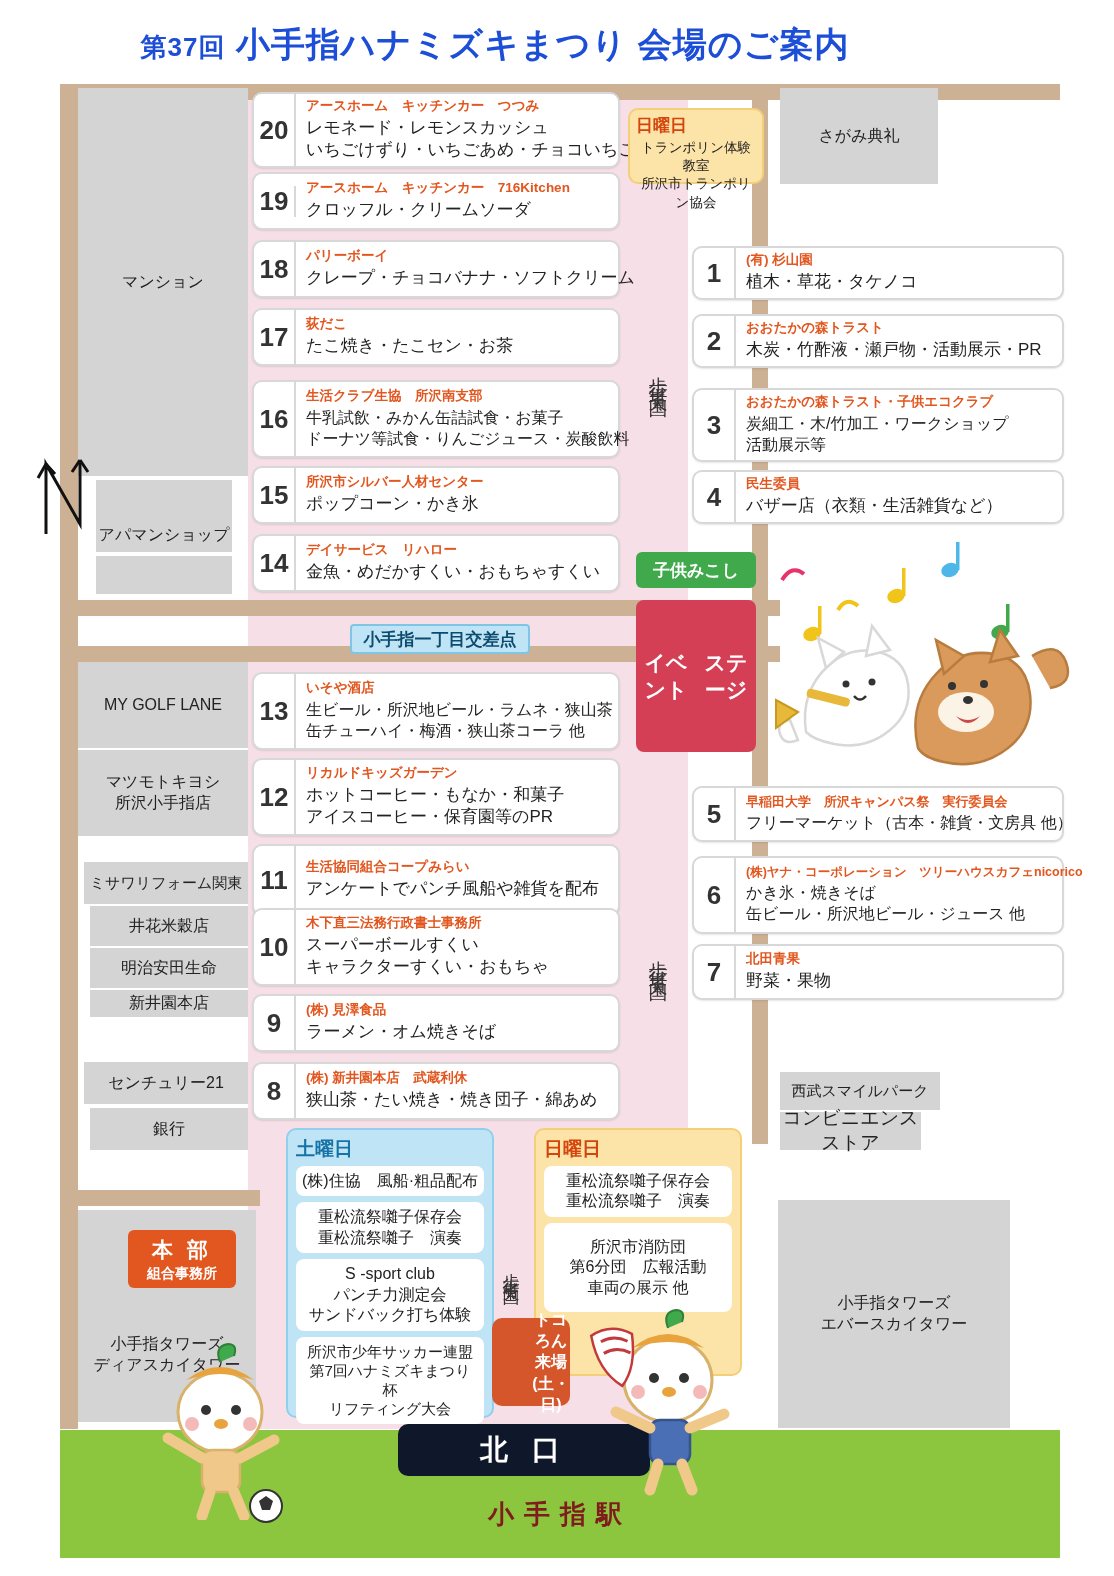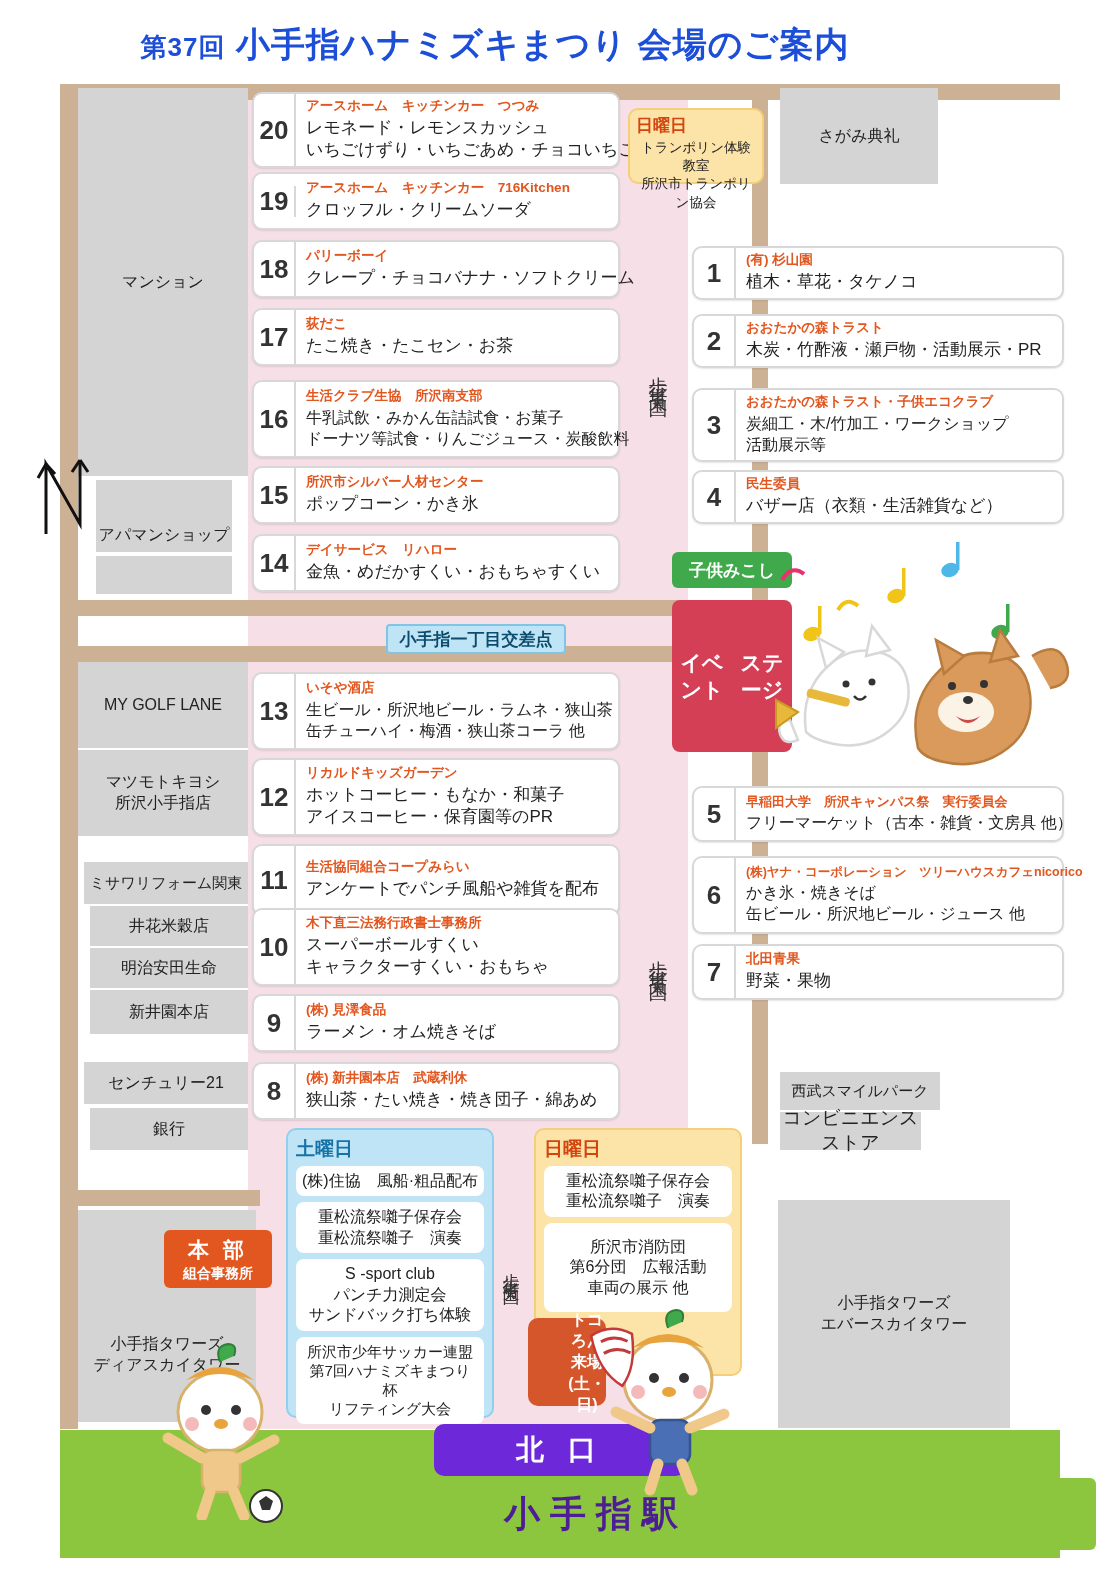--- a/index.html
+++ b/index.html
@@ -80,21 +80,21 @@
   }
   .vert {
     writing-mode:vertical-rl;
     text-orientation:upright;
     letter-spacing:6px;
     font-size:19px; color:#333;
     display:flex; align-items:center; justify-content:center;
   }
   .pill {
     display:flex; align-items:center; justify-content:center;
-    border-radius:6px; font-weight:bold; text-align:center;margin-left:36px;
+    border-radius:6px; font-weight:bold; text-align:center;
   }
   .crossing {
     background:#bfe4f5; border:2px solid #7ec5e6; color:#0c4a6e;
     font-size:17px; border-radius:4px;
   }
   .kodomo { background:#3fa94b; color:#fff; font-size:17px; border-radius:6px; }
   .stage {
     background:#d43f56; color:#fff; font-size:21px; line-height:1.3;
     border-radius:8px; flex-direction:row;
   }
@@ -102,26 +102,26 @@
     background:#e2561f; color:#fff; border-radius:6px;
     flex-direction:column; line-height:1.3;
   }
   .honbu .t1 { font-size:21px; font-weight:bold; letter-spacing:4px; }
   .honbu .t2 { font-size:14px; }
   .tokoron {
     background:#d4562a; color:#fff; border-radius:10px;
     flex-direction:column; font-size:16px; line-height:1.32; text-align:center;
   }
   .kitaguchi {
-    background:#6d28d9; color:#fff; border-radius:10px;
+    background:#0f172a; color:#fff; border-radius:10px;
     font-size:28px; font-weight:bold; letter-spacing:8px;
   }
   .station {
-    background:#8cc63f; color:#4c1d95;
-    font-size:36px; font-weight:bold; letter-spacing:10px;
+    background:#8cc63f; color:#7f1d1d;
+    font-size:26px; font-weight:bold; letter-spacing:10px;
   }
 </style>
 </head>
 <body>
 
 <div class="abs road-pink" style="left:248px; top:84px; width:430px; height:1345px;"></div>
 
 <div class="abs road-pink" style="left:628px; top:84px; width:60px; height:1060px;"></div>
 
 <div class="abs road-beige" style="left:60px; top:84px; width:18px; height:1345px;"></div>
@@ -149,21 +149,21 @@
 </div>
 <div class="abs block-gray gray-label" style="left:84px; top:862px; width:164px; height:42px; font-size:15px;">
   <span>ミサワリフォーム関東</span>
 </div>
 <div class="abs block-gray gray-label" style="left:90px; top:906px; width:158px; height:40px;">
   <span>井花米穀店</span>
 </div>
 <div class="abs block-gray gray-label" style="left:90px; top:948px; width:158px; height:40px;">
   <span>明治安田生命</span>
 </div>
-<div class="abs block-gray gray-label" style="left:90px; top:990px; width:158px; height:44px;">
+<div class="abs block-gray gray-label" style="left:90px; top:990px; width:158px; height:27px;">
   <span>新井園本店</span>
 </div>
 <div class="abs block-gray gray-label" style="left:84px; top:1062px; width:164px; height:42px;">
   <span>センチュリー21</span>
 </div>
 <div class="abs block-gray gray-label" style="left:90px; top:1108px; width:158px; height:42px;">
   <span>銀行</span>
 </div>
 
 <div class="abs block-gray gray-label" style="left:780px; top:88px; width:158px; height:96px;">

